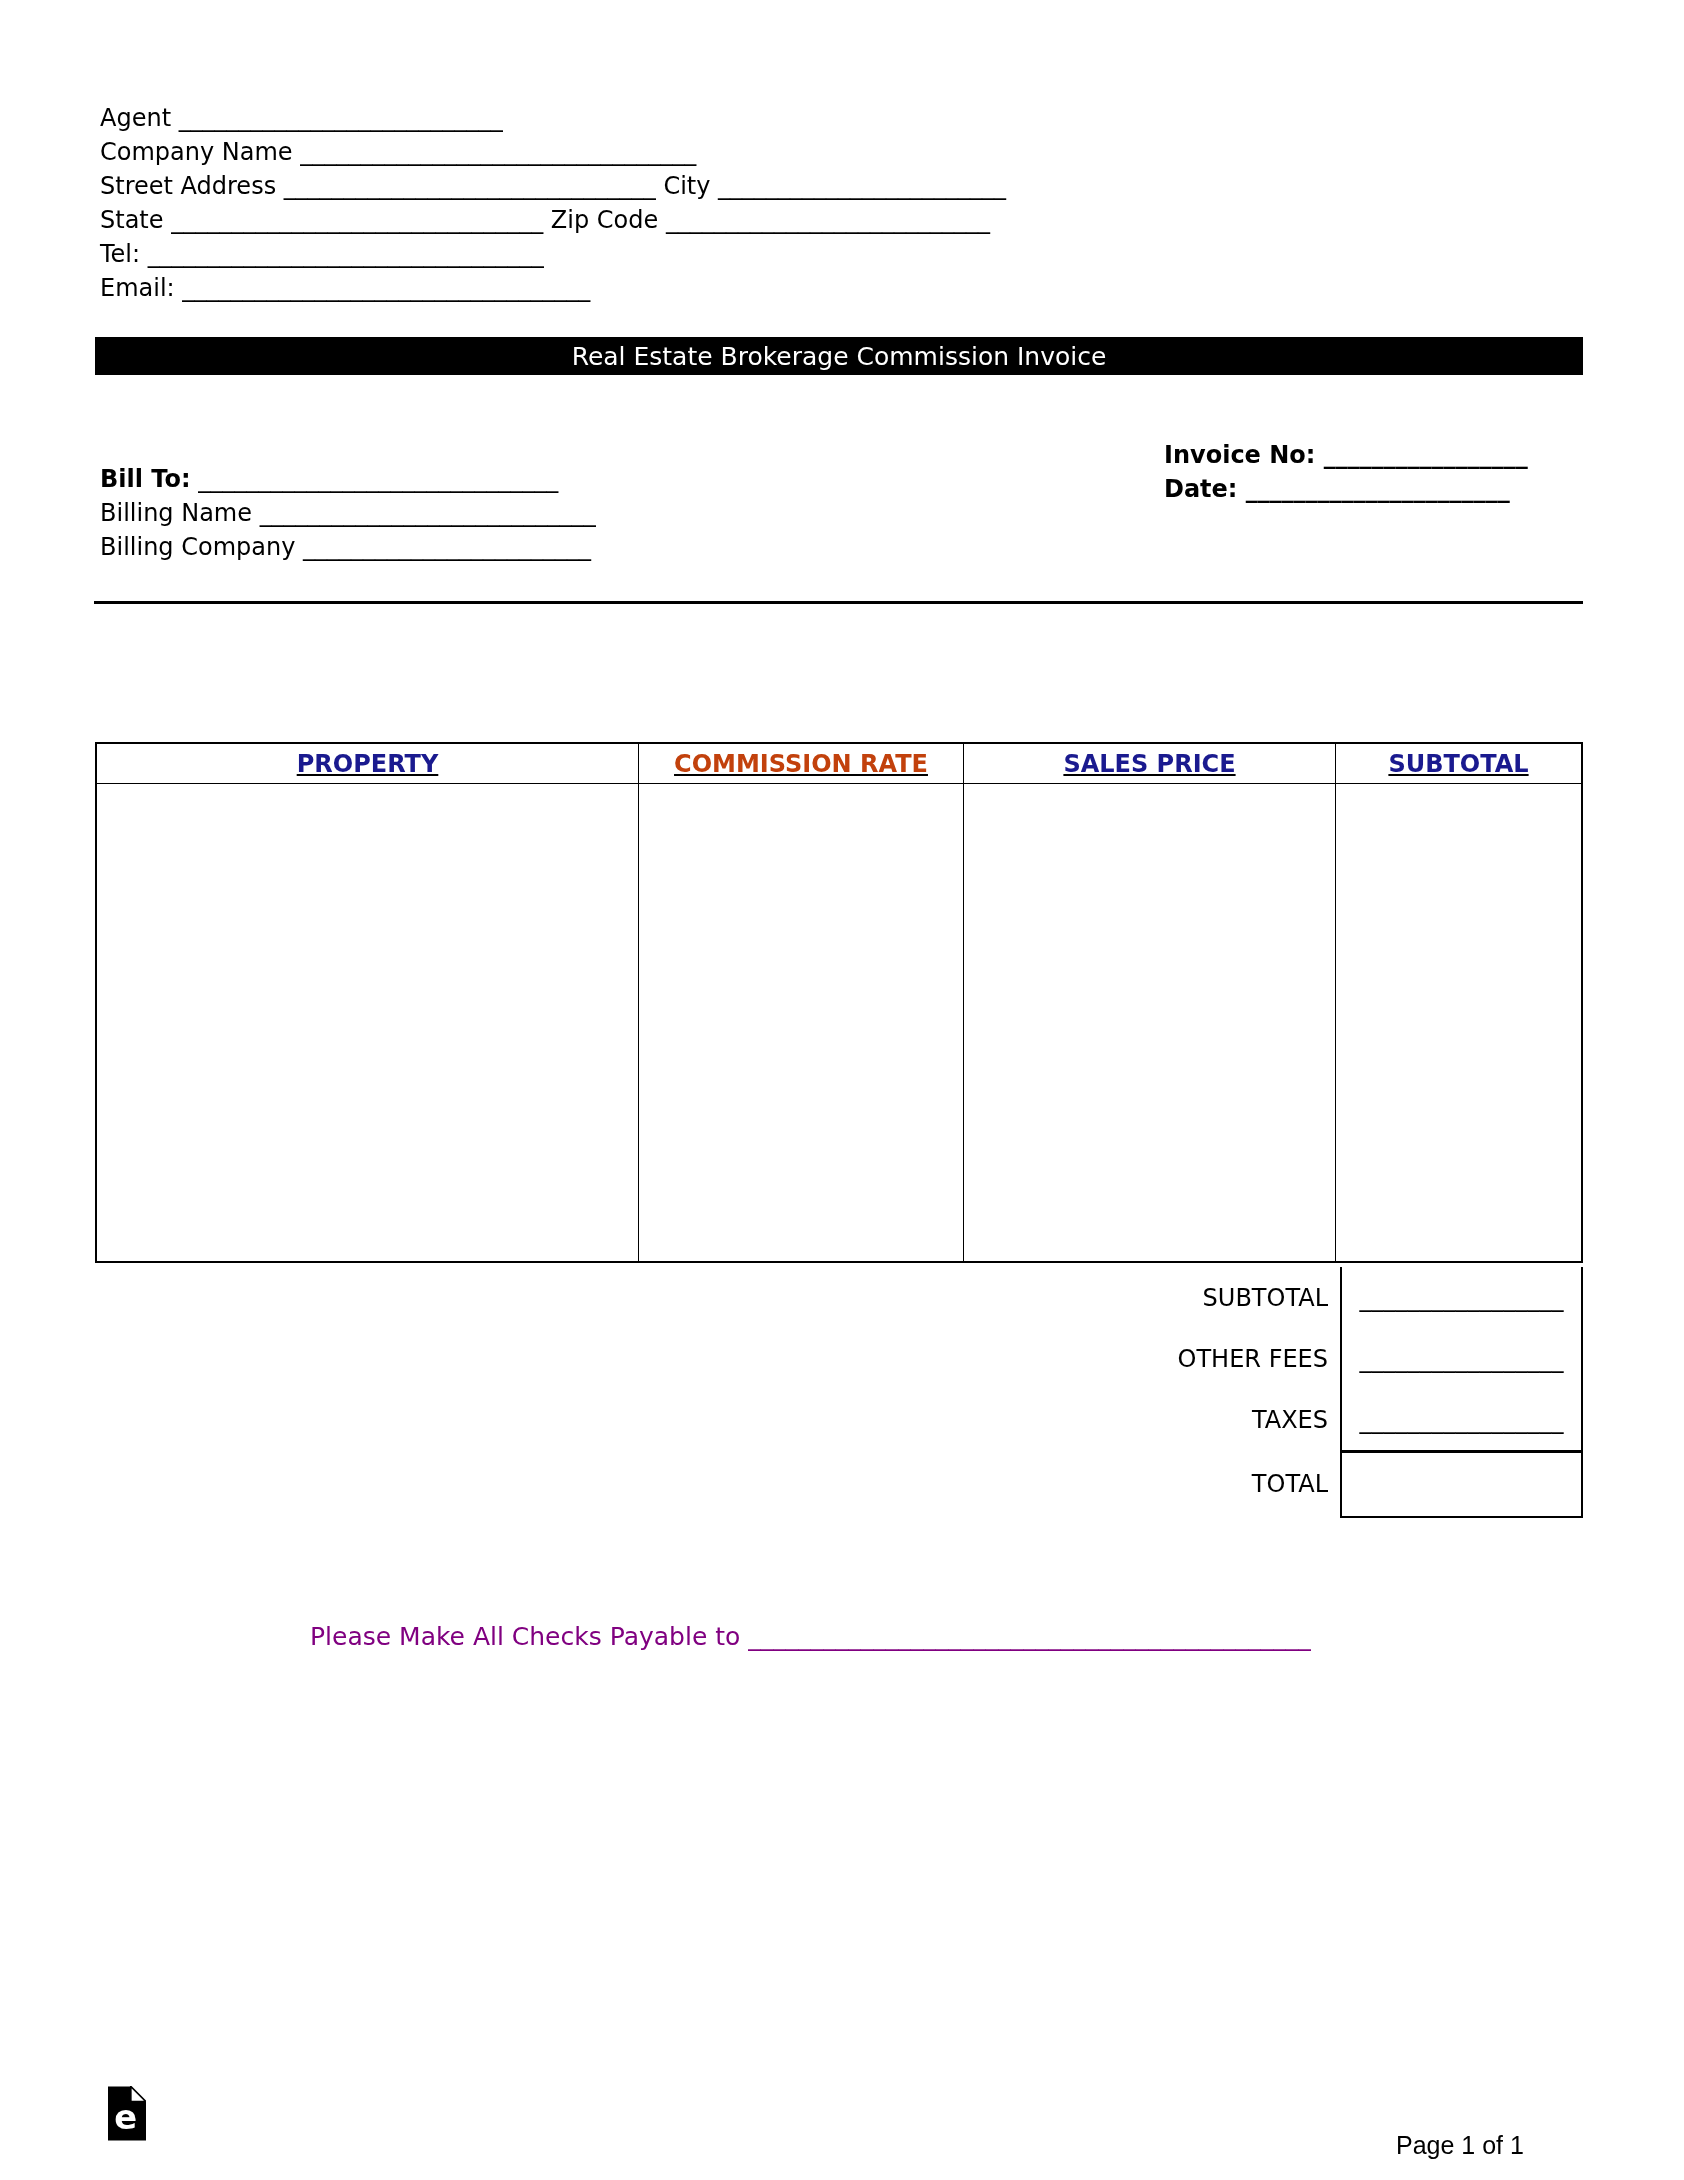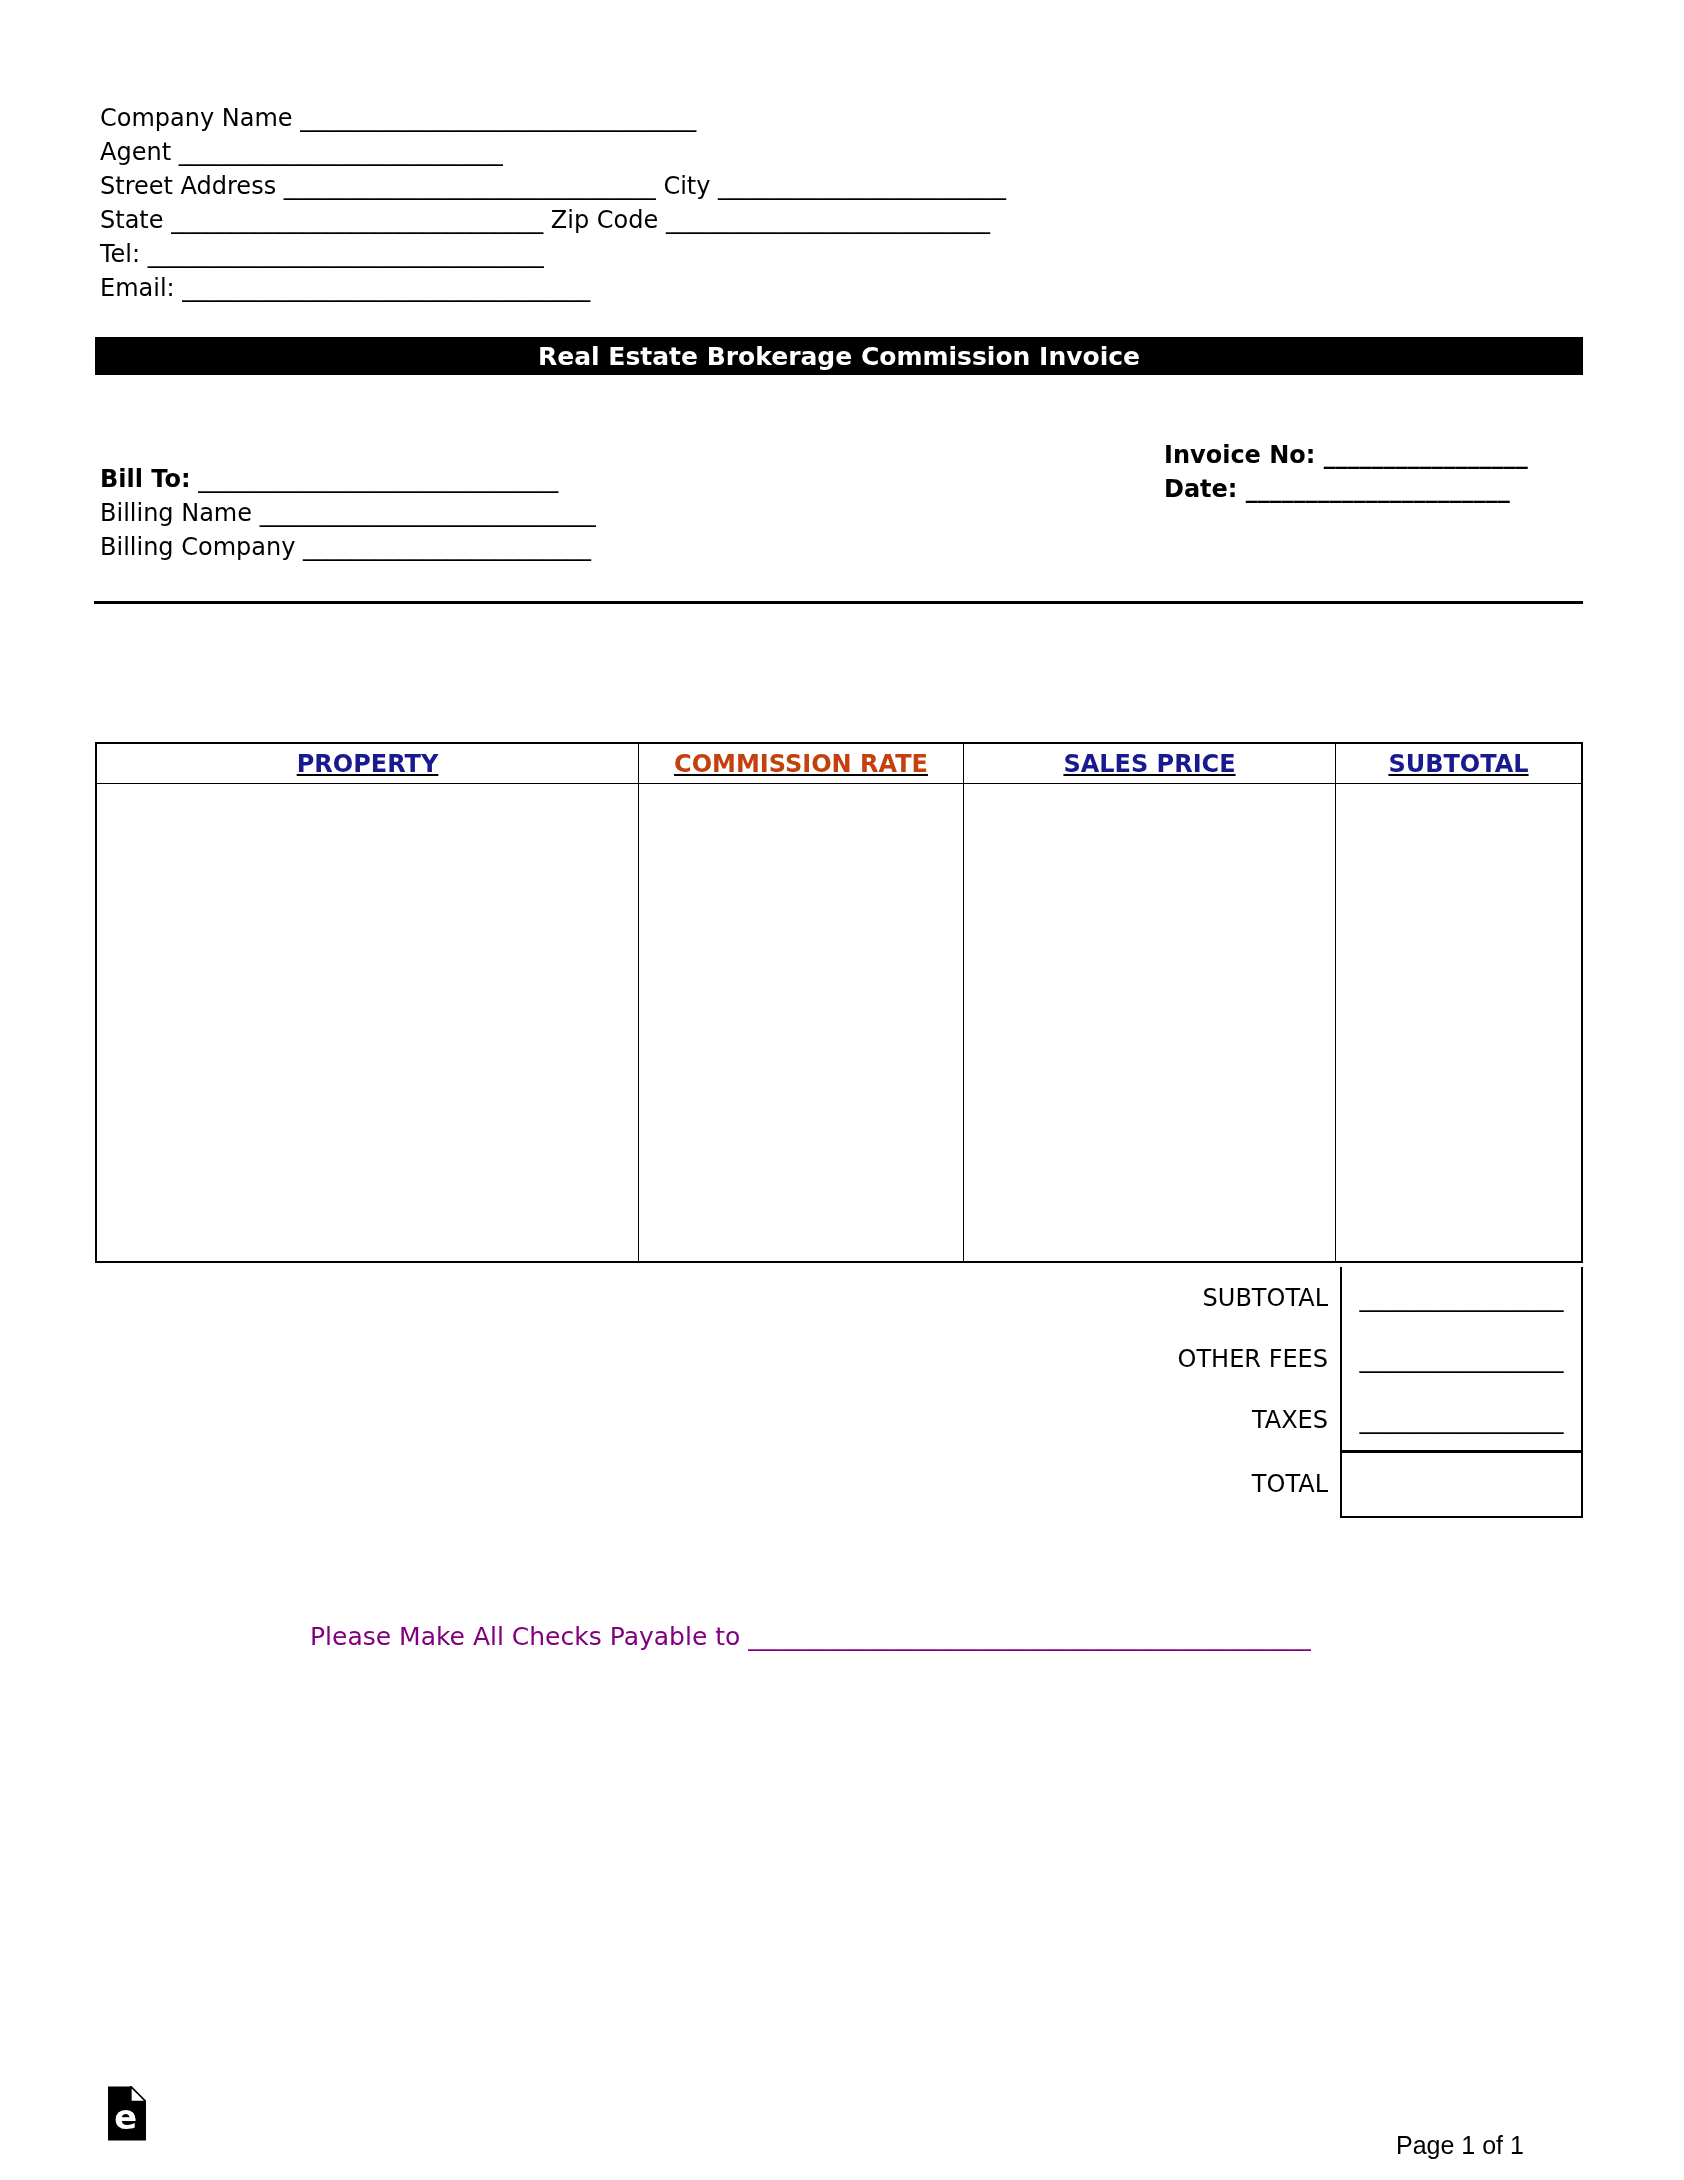--- a/index.html
+++ b/index.html
@@ -14,21 +14,21 @@
     color:#000000;
     overflow:hidden;
   }
   
   .top-info{position:absolute;left:100px;top:101px;line-height:34px;white-space:nowrap;}
   .blank{letter-spacing:0;}
   
   .banner{
     position:absolute;left:95px;top:337px;width:1488px;height:38px;
     display:flex;align-items:center;justify-content:center;
-    font-weight:bold;font-size:25px;
+    font-weight:normal;font-size:25px;
   }
   
   .billto{position:absolute;left:100px;top:462px;line-height:34px;white-space:nowrap;}
   .bold{font-weight:bold;}
   
   .invoice-meta{position:absolute;left:1164px;top:438px;line-height:34px;font-weight:bold;white-space:nowrap;}
   
   .hrule{position:absolute;left:94px;top:601px;width:1489px;height:2.6px;background:#000;}
   
   .invoice-table{
@@ -64,26 +64,26 @@
   .logo{position:absolute;left:108px;top:2086px;}
   .pagenum{position:absolute;left:1396px;top:2091px;font-family:"Liberation Sans", sans-serif;font-size:25px;margin-top:40px;}
 </style>
 </head>
 <body>
 
 <div class="page">
 
   <div class="top-info">
     <div>
+      <span>Agent</span>
+      <span class="blank">___________________________</span>
+    </div>
+    <div>
       <span>Company Name</span>
       <span class="blank">_________________________________</span>
-    </div>
-    <div>
-      <span>Agent</span>
-      <span class="blank">___________________________</span>
     </div>
     <div>
       <span>Street Address</span>
       <span class="blank">_______________________________</span>
       <span>City</span>
       <span class="blank">________________________</span>
     </div>
     <div>
       <span>State</span>
       <span class="blank">_______________________________</span>

